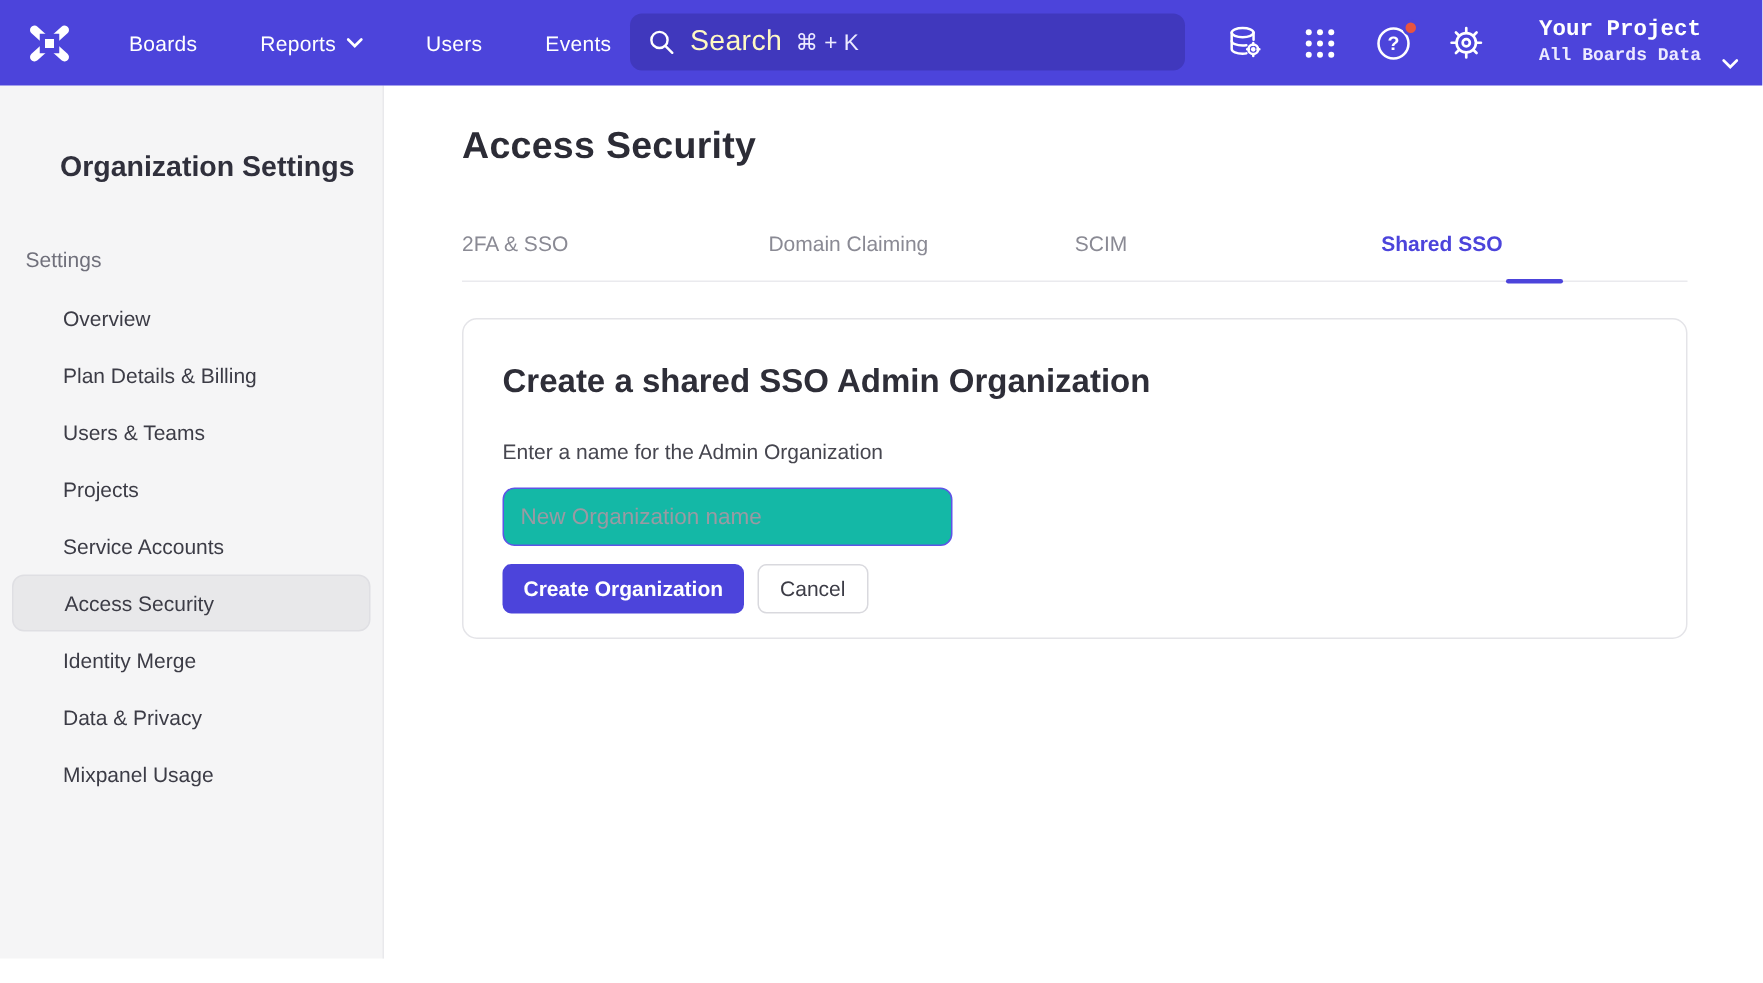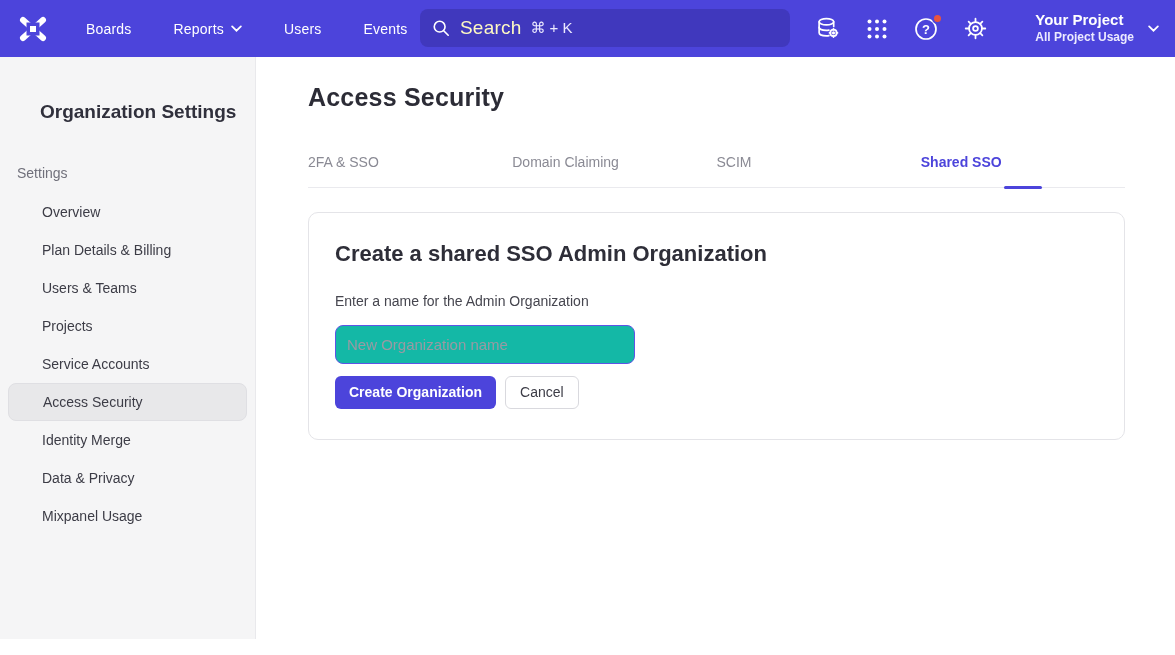--- a/index.html
+++ b/index.html
@@ -18,21 +18,21 @@
     background:#4038bd; border-radius:8px; display:flex; align-items:center;
     padding:0 12px; cursor:text; }
   .searchbar .mag { width:18px; height:18px; margin-right:10px; flex:0 0 auto; }
   .searchbar .ph { font-size:19px; color:#fef9c3; letter-spacing:.2px; }
   .searchbar .sc { font-size:15px; color:#eceaff; margin-left:9px; }
   .topbar-right { margin-left:auto; display:flex; align-items:center; gap:23px; }
   .tb-icon { width:26px; height:26px; cursor:pointer; position:relative;
     display:flex; align-items:center; justify-content:center; }
   .notif-dot { position:absolute; top:-3px; right:-4px; width:11px; height:11px;
     border-radius:50%; background:#e8543f; border:2px solid #4c44db; }
-  .project { margin-left:24px; display:flex; align-items:center; gap:14px; cursor:pointer; }
+  .project { margin-left:12px; display:flex; align-items:flex-end; gap:14px; cursor:pointer;font-family:Liberation Mono, monospace; }
   .project-name { font-size:15px; font-weight:700; line-height:1.25; }
   .project-sub { font-size:12px; font-weight:700; line-height:1.3; color:#eceaff; }
 
   
   .shell { display:flex; height:582px; }
 
   
   .sidebar { width:256px; flex:0 0 auto; background:#f5f5f6;
     border-right:1px solid #e9e9ec; padding-top:44px; }
   .sb-title { font-size:19px; font-weight:700; color:#30303c; padding-left:40px; }
@@ -48,21 +48,21 @@
   .page-title { font-size:25px; font-weight:700; color:#2c2c36; letter-spacing:.2px; }
   .tabs { display:flex; width:817px; margin-top:28px; border-bottom:1px solid #eaeaee; }
   .tab { width:25%; padding:14px 0 17px; font-size:14px;
     color:#8a8a94; cursor:pointer; position:relative; }
   .tab.active { color:#4c44db; font-weight:700; }
   .tab-indicator { position:absolute; bottom:-2px; left:50%; transform:translateX(-50%);
     width:38px; height:3px; border-radius:2px; background:#4c44db; }
 
   
   .card { width:817px; margin-top:24px; background:#fff; border:1px solid #e4e4e8;
-    border-radius:10px; padding:28px 26px 30px; }
+    border-radius:10px; padding:28px 26px 16px; }
   .card-title { font-size:22px; font-weight:700; color:#2e2e38; }
   .field-label { font-size:14px; color:#46464f; margin-top:26px; }
   .org-input { display:block; margin-top:16px; width:300px; height:39px;
     background:#14b8a6; border:1.5px solid #5e54e6; border-radius:8px;
     padding:0 11px; font-size:15px; color:#30303c;
     font-family:"Liberation Sans", sans-serif; outline:none; }
   .org-input::placeholder { color:#9a9aa3; }
   .btn-row { margin-top:12px; display:flex; gap:9px; }
   .btn { font-family:"Liberation Sans", sans-serif; font-size:14px; cursor:pointer;
     border-radius:6px; padding:8px 14px; line-height:1.1; }
@@ -144,21 +144,21 @@
     <span class="tb-icon">
       <svg width="25" height="25" viewBox="0 0 24 24" fill="none" stroke="#fff" stroke-width="1.7" stroke-linecap="round">
         <circle cx="12" cy="12" r="6.2"></circle>
         <circle cx="12" cy="12" r="2.3"></circle>
         <path d="M12 2.6v3 M12 18.4v3 M21.4 12h-3 M5.6 12h-3 M18.6 5.4l-2.1 2.1 M7.5 16.5l-2.1 2.1 M18.6 18.6l-2.1-2.1 M7.5 7.5 L5.4 5.4"></path>
       </svg>
     </span>
     <div class="project">
       <span>
         <div class="project-name">Your Project</div>
-        <div class="project-sub">All Project Usage</div>
+        <div class="project-sub">All Boards Data</div>
       </span>
       <svg class="chev" viewBox="0 0 12 8">
         <polyline points="1,1.5 6,6.5 11,1.5" fill="none" stroke="#fff" stroke-width="2" stroke-linecap="round"></polyline>
       </svg>
     </div>
   </div>
 </header>
 
 <div class="shell">
 

